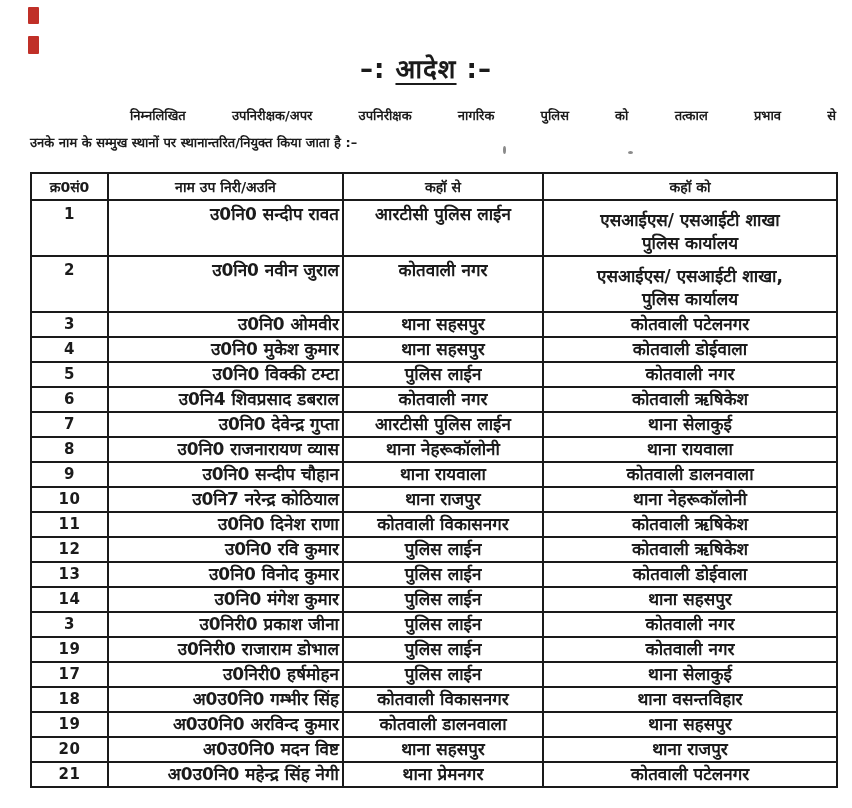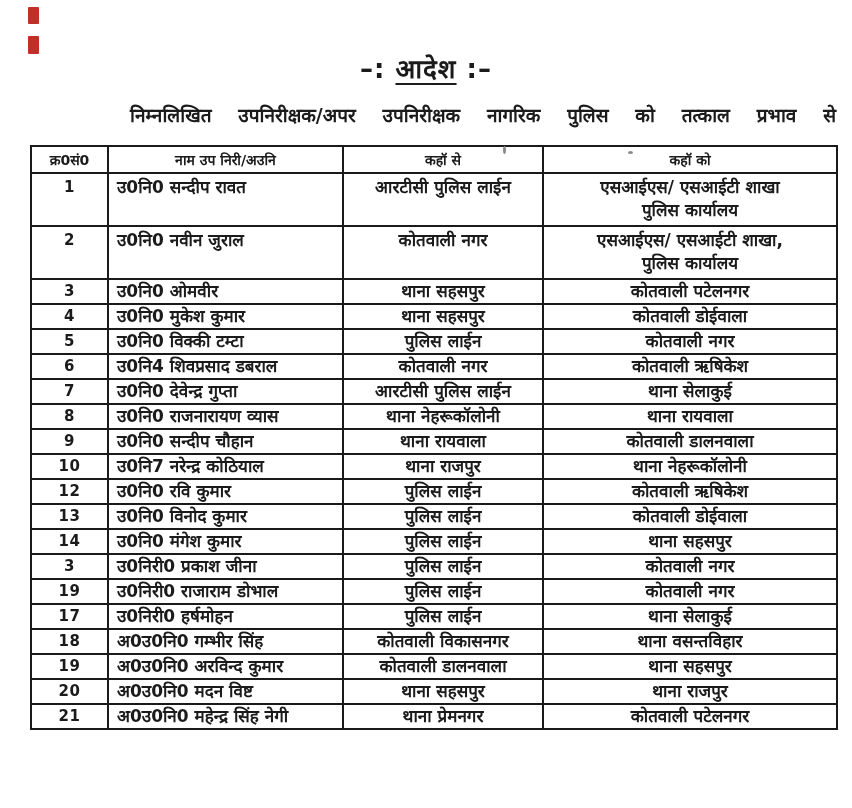--- a/index.html
+++ b/index.html
@@ -37,21 +37,21 @@
   }
   .title .word {
     text-decoration: underline;
     text-decoration-thickness: 2px;
     text-underline-offset: 5px;
   }
 
   
   .intro {
     margin: 16px 16px 0 30px;
-    font-size: 19px;
+    font-size: 13px;
     font-weight: bold;
     line-height: 27px;
   }
   .intro .l1 {
     display: block;
     padding-left: 100px;
     text-align: justify;
     text-align-last: justify;
   }
   .intro .l2 {
@@ -96,51 +96,52 @@
   col.c-serial { width: 77px; }
   col.c-name   { width: 235px; }
   col.c-from   { width: 200px; }
   col.c-to     { width: 294px; }
 
   td.serial {
     font-size: 15px;
     letter-spacing: 0.5px;
   }
   td.name {
-    text-align: left;
+    text-align: right;
     padding-left: 8px;
   }
   td.to {
     white-space: pre-line;
   }
   tr.row { height: 25px; }
   tr.tall { height: 53px; }
   tr.tall td.serial,
   tr.tall td.name,
   tr.tall td.from {
     vertical-align: top;
     padding-top: 2px;
   }
   tr.tall td.to {
     vertical-align: top;
-    padding-top: 2px;
+    padding-top: 8px;
   }
 </style>
 </head>
 <body>
 
 <div class="page">
 
   <div class="red-mark red-mark-1"></div>
   <div class="red-mark red-mark-2"></div>
 
   <h1 class="title"><span>–: </span><span class="word">आदेश</span><span> :–</span></h1>
 
   <p class="intro">
     <span class="l1">निम्नलिखित उपनिरीक्षक/अपर उपनिरीक्षक नागरिक पुलिस को तत्काल प्रभाव से</span>
+    <span class="l2">उनके नाम के सम्मुख स्थानों पर स्थानान्तरित/नियुक्त किया जाता है :–</span>
   </p>
 
   <span class="speck speck-1"></span>
   <span class="speck speck-2"></span>
 
   <table class="order-table">
     <colgroup>
       <col class="c-serial">
         <col class="c-name">
         <col class="c-from">
@@ -211,20 +212,26 @@
         <td class="from">थाना रायवाला</td>
         <td class="to">कोतवाली डालनवाला</td>
       </tr>
       <tr class="row">
         <td class="serial">10</td>
         <td class="name">उ0नि7 नरेन्द्र कोठियाल</td>
         <td class="from">थाना राजपुर</td>
         <td class="to">थाना नेहरूकॉलोनी</td>
       </tr>
       <tr class="row">
+        <td class="serial">11</td>
+        <td class="name">उ0नि0 दिनेश राणा</td>
+        <td class="from">कोतवाली विकासनगर</td>
+        <td class="to">कोतवाली ऋषिकेश</td>
+      </tr>
+      <tr class="row">
         <td class="serial">12</td>
         <td class="name">उ0नि0 रवि कुमार</td>
         <td class="from">पुलिस लाईन</td>
         <td class="to">कोतवाली ऋषिकेश</td>
       </tr>
       <tr class="row">
         <td class="serial">13</td>
         <td class="name">उ0नि0 विनोद कुमार</td>
         <td class="from">पुलिस लाईन</td>
         <td class="to">कोतवाली डोईवाला</td>

